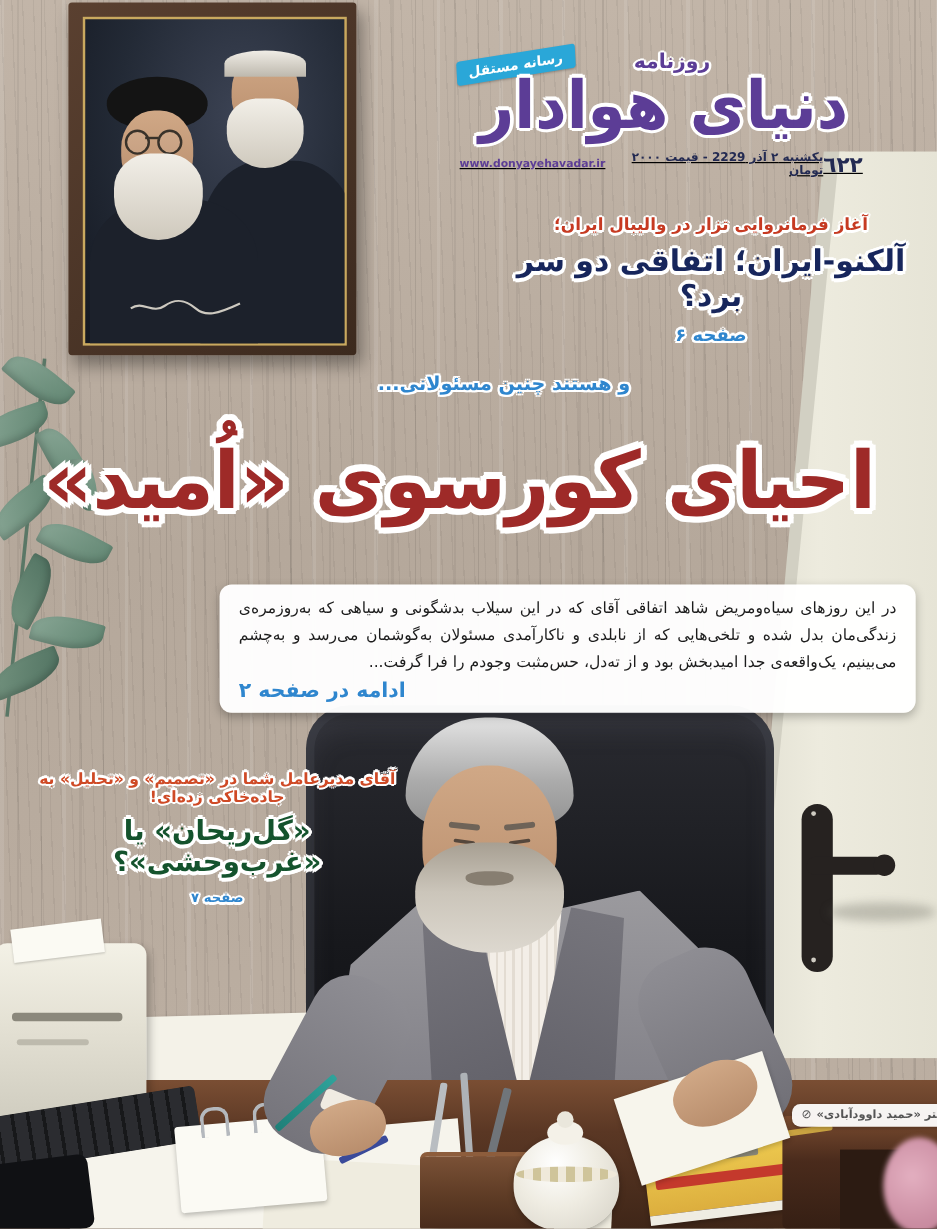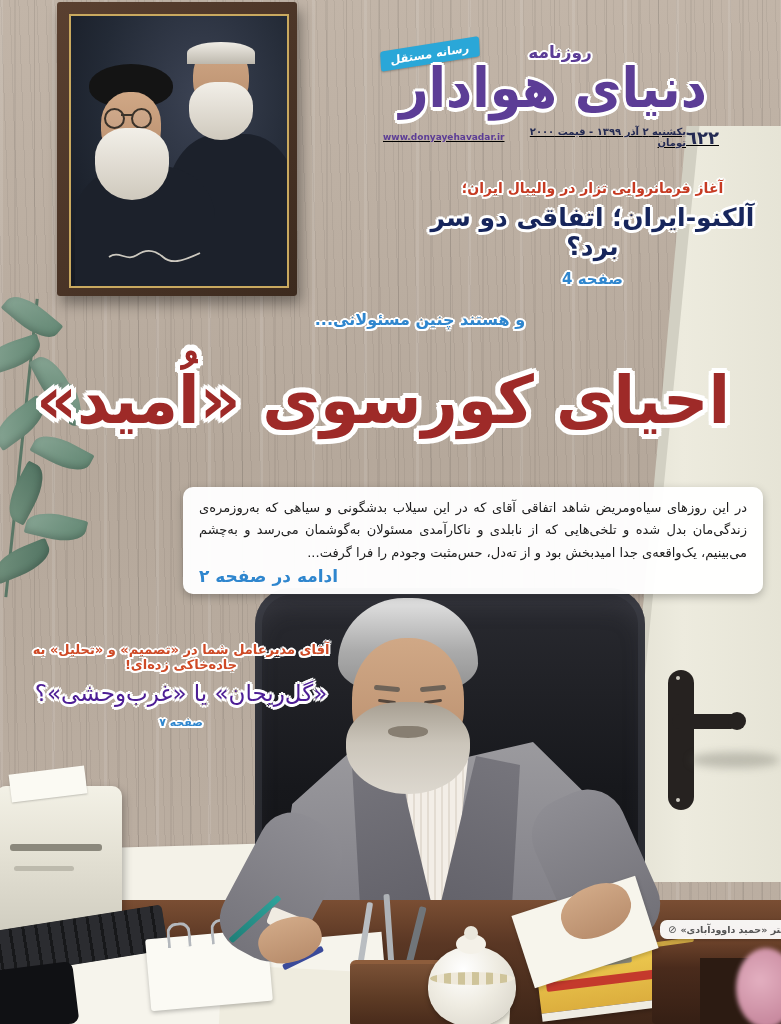--- a/index.html
+++ b/index.html
@@ -182,42 +182,42 @@
 
   <div class="abs txt" style="left:380px;top:44px;transform:rotate(-9deg) skewX(-6deg);background:#2aa7d8;color:#fff;
        font-size:11.5px;font-weight:bold;padding:3px 10px;border-radius:3px;box-shadow:0 1px 2px rgba(0,0,0,.25);">
     <span class="rtl">رسانه مستقل</span>
   </div>
   <div class="abs txt rtl o1" style="left:490px;top:42px;width:140px;text-align:center;color:#5c3d96;font-size:17px;font-weight:bold;">روزنامه</div>
   <div class="abs txt rtl o3" style="left:386px;top:52px;width:334px;height:74px;line-height:74px;text-align:center;
        color:#5c3d96;font-size:51px;font-weight:bold;letter-spacing:-2px;white-space:nowrap;transform:scaleY(1.08);">دنیای هوادار</div>
   <div class="abs txt" style="left:383px;top:126px;width:336px;display:flex;align-items:center;justify-content:space-between;text-decoration:underline;">
     <span style="color:#5c3d96;font-size:9px;font-weight:bold;">www.donyayehavadar.ir</span>
-    <span class="rtl" style="color:#232a52;font-size:10px;font-weight:bold;">یکشنبه ۲ آذر ۱۳۹۹ - قیمت ۲۰۰۰ تومان</span>
+    <span class="rtl" style="color:#232a52;font-size:10px;font-weight:bold;">یکشنبه ۲ آذر 2229 - قیمت ۲۰۰۰ تومان</span>
     <span class="rtl" style="color:#232a52;font-size:18px;font-weight:bold;">٦٢٢</span>
   </div>
 
   <div class="abs txt rtl" style="left:420px;top:180px;width:345px;text-align:center;">
     <div class="o1" style="color:#c63a22;font-size:14px;font-weight:bold;">آغاز فرمانروایی تزار در والیبال ایران؛</div>
     <div class="o3" style="color:#17265c;font-size:25px;font-weight:bold;margin-top:7px;">آلکنو-ایران؛ اتفاقی دو سر برد؟</div>
-    <div class="o1" style="color:#2f86ce;font-size:15px;font-weight:bold;margin-top:9px;">صفحه 4</div>
+    <div class="o1" style="color:#2f86ce;font-size:15px;font-weight:bold;margin-top:9px;">صفحه ۶</div>
   </div>
 
   <div class="abs txt rtl o1" style="left:280px;top:310px;width:280px;text-align:center;color:#2f86ce;font-size:16px;font-weight:bold;">و هستند چنین مسئولانی...</div>
   <div class="abs txt rtl o5" style="left:50px;top:336px;width:680px;height:130px;line-height:130px;text-align:center;
        color:#9e2a28;font-size:63px;font-weight:bold;white-space:nowrap;transform:scaleY(1.05);">احیای کورسوی «اُمید»</div>
 
   <div class="ledebox abs rtl">
     <div style="color:#1c1c1c;font-size:13px;line-height:1.72;text-align:justify;">در این روزهای سیاه‌ومریض شاهد اتفاقی آقای که در این سیلاب بدشگونی و سیاهی که به‌روزمره‌ی زندگی‌مان بدل شده و تلخی‌هایی که از نابلدی و ناکارآمدی مسئولان به‌گوشمان می‌رسد و به‌چشم می‌بینیم، یک‌واقعه‌ی جدا امیدبخش بود و از ته‌دل، حس‌مثبت وجودم را فرا گرفت...</div>
     <div style="color:#2f86ce;font-size:17px;font-weight:bold;text-align:left;margin-top:2px;">ادامه در صفحه ۲</div>
   </div>
 
   <div class="abs txt rtl" style="left:24px;top:642px;width:314px;text-align:center;">
     <div class="o1" style="color:#cf4a26;font-size:13px;font-weight:bold;">آقای مدیرعامل شما در «تصمیم» و «تحلیل» به جاده‌خاکی زده‌ای!</div>
-    <div class="o3" style="color:#4c1d95;font-size:23px;font-weight:normal;margin-top:8px;">«گل‌ریحان» یا «غرب‌وحشی»؟</div>
+    <div class="o3" style="color:#14532d;font-size:23px;font-weight:bold;margin-top:8px;">«گل‌ریحان» یا «غرب‌وحشی»؟</div>
     <div class="o1" style="color:#2f86ce;font-size:11px;font-weight:bold;margin-top:10px;">صفحه ۷</div>
   </div>
 
   <div class="abs credit">
     <span style="color:#555;font-size:9.5px;font-weight:bold;white-space:nowrap;">دکتر «حمید داوودآبادی»</span>
     <span style="color:#555;font-size:10px;">⊘</span>
   </div>
 
 </div>
 

